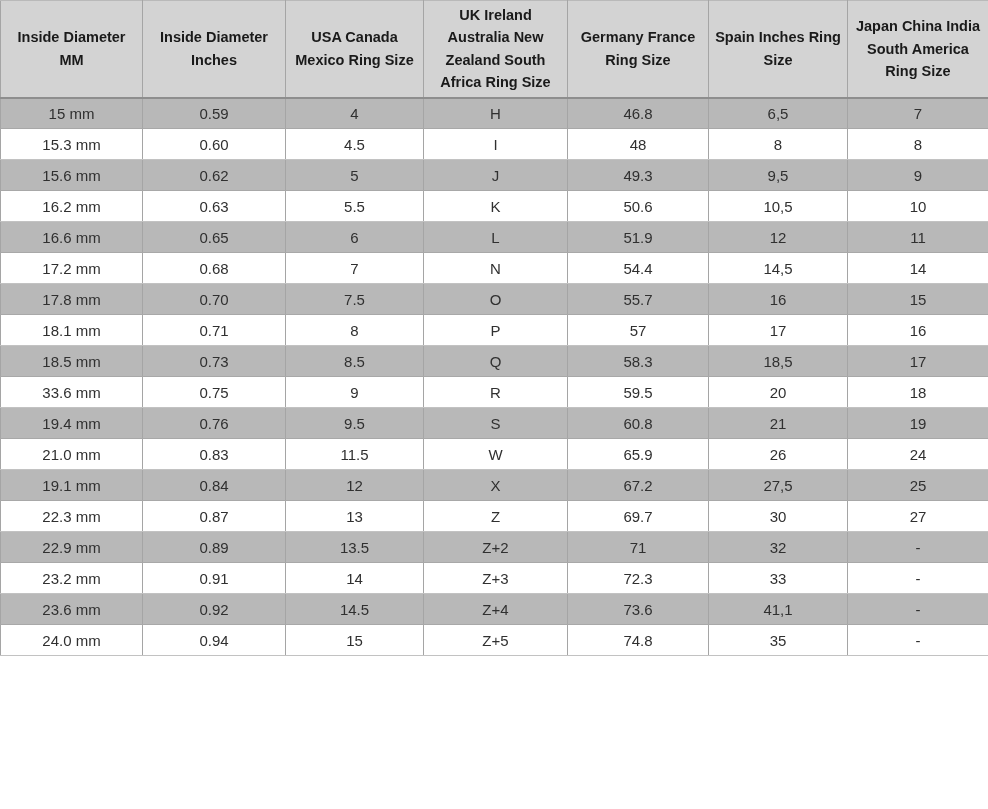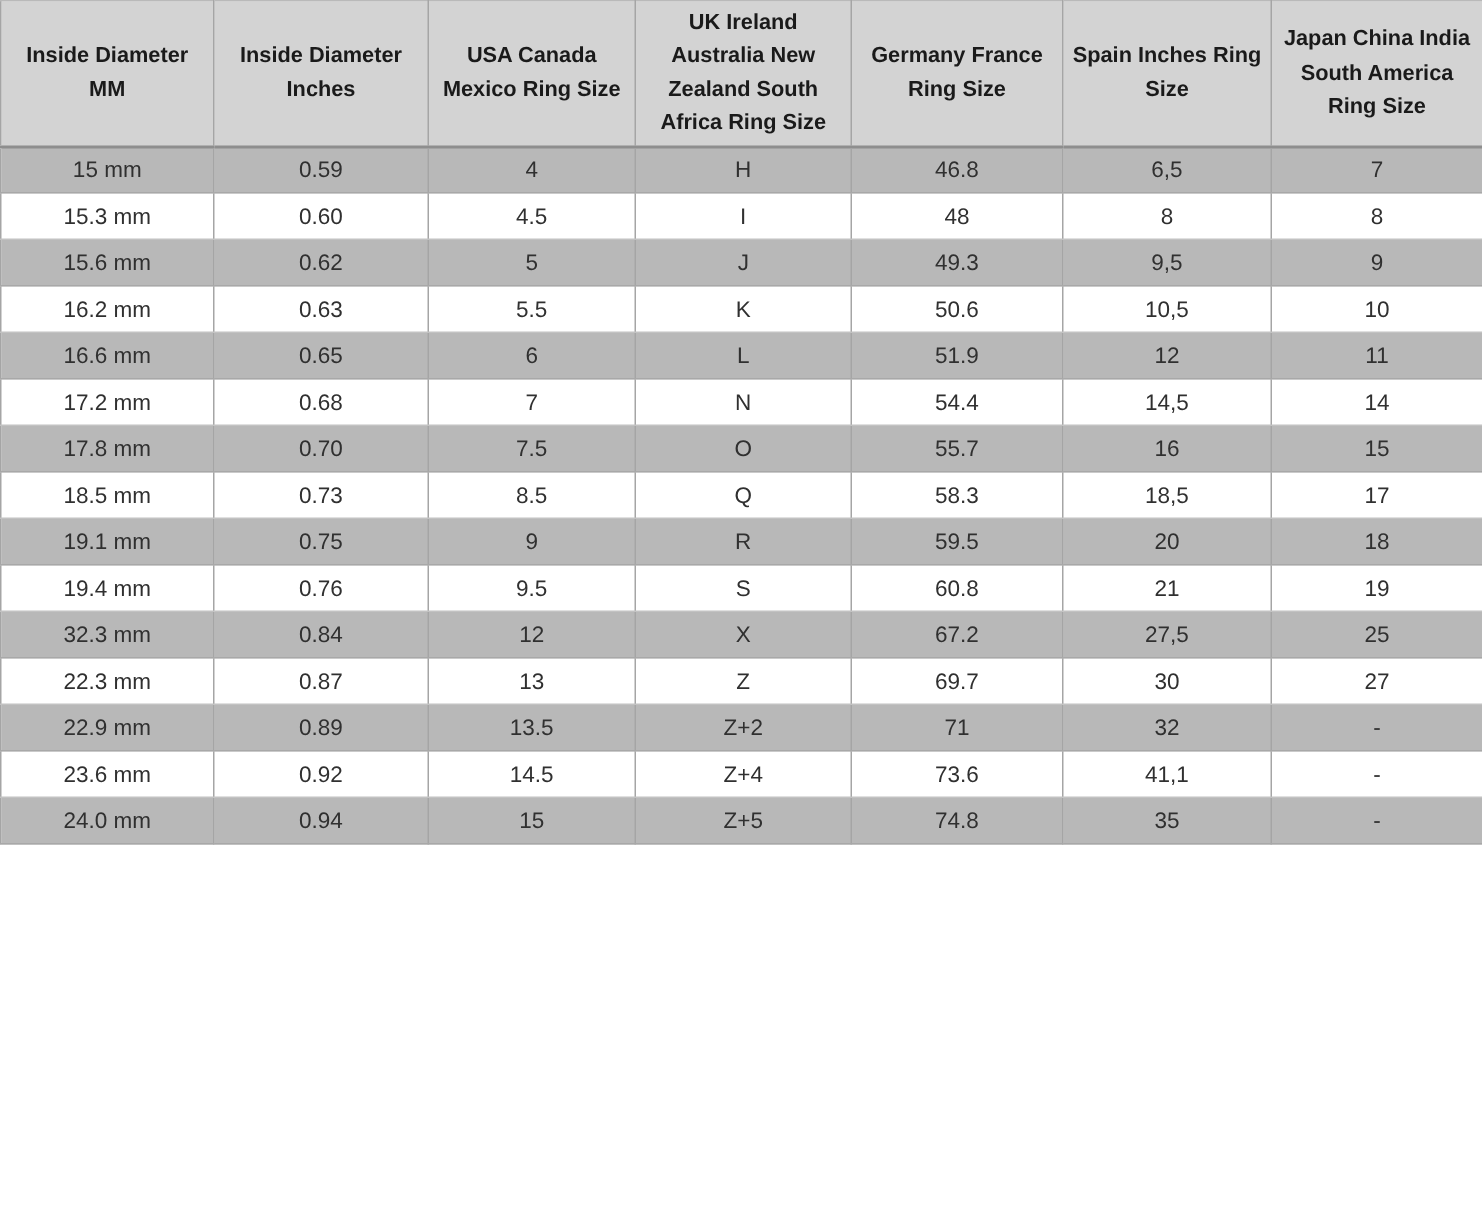--- a/index.html
+++ b/index.html
@@ -139,48 +139,66 @@
       <tr>
         <td>17.8 mm</td>
         <td>0.70</td>
         <td>7.5</td>
         <td>O</td>
         <td>55.7</td>
         <td>16</td>
         <td>15</td>
       </tr>
       <tr>
+        <td>18.1 mm</td>
+        <td>0.71</td>
+        <td>8</td>
+        <td>P</td>
+        <td>57</td>
+        <td>17</td>
+        <td>16</td>
+      </tr>
+      <tr>
         <td>18.5 mm</td>
         <td>0.73</td>
         <td>8.5</td>
         <td>Q</td>
         <td>58.3</td>
         <td>18,5</td>
         <td>17</td>
       </tr>
       <tr>
-        <td>19.1 mm</td>
+        <td>33.6 mm</td>
         <td>0.75</td>
         <td>9</td>
         <td>R</td>
         <td>59.5</td>
         <td>20</td>
         <td>18</td>
       </tr>
       <tr>
         <td>19.4 mm</td>
         <td>0.76</td>
         <td>9.5</td>
         <td>S</td>
         <td>60.8</td>
         <td>21</td>
         <td>19</td>
       </tr>
       <tr>
-        <td>32.3 mm</td>
+        <td>21.0 mm</td>
+        <td>0.83</td>
+        <td>11.5</td>
+        <td>W</td>
+        <td>65.9</td>
+        <td>26</td>
+        <td>24</td>
+      </tr>
+      <tr>
+        <td>19.1 mm</td>
         <td>0.84</td>
         <td>12</td>
         <td>X</td>
         <td>67.2</td>
         <td>27,5</td>
         <td>25</td>
       </tr>
       <tr>
         <td>22.3 mm</td>
         <td>0.87</td>
@@ -193,20 +211,29 @@
       <tr>
         <td>22.9 mm</td>
         <td>0.89</td>
         <td>13.5</td>
         <td>Z+2</td>
         <td>71</td>
         <td>32</td>
         <td>-</td>
       </tr>
       <tr>
+        <td>23.2 mm</td>
+        <td>0.91</td>
+        <td>14</td>
+        <td>Z+3</td>
+        <td>72.3</td>
+        <td>33</td>
+        <td>-</td>
+      </tr>
+      <tr>
         <td>23.6 mm</td>
         <td>0.92</td>
         <td>14.5</td>
         <td>Z+4</td>
         <td>73.6</td>
         <td>41,1</td>
         <td>-</td>
       </tr>
       <tr>
         <td>24.0 mm</td>

